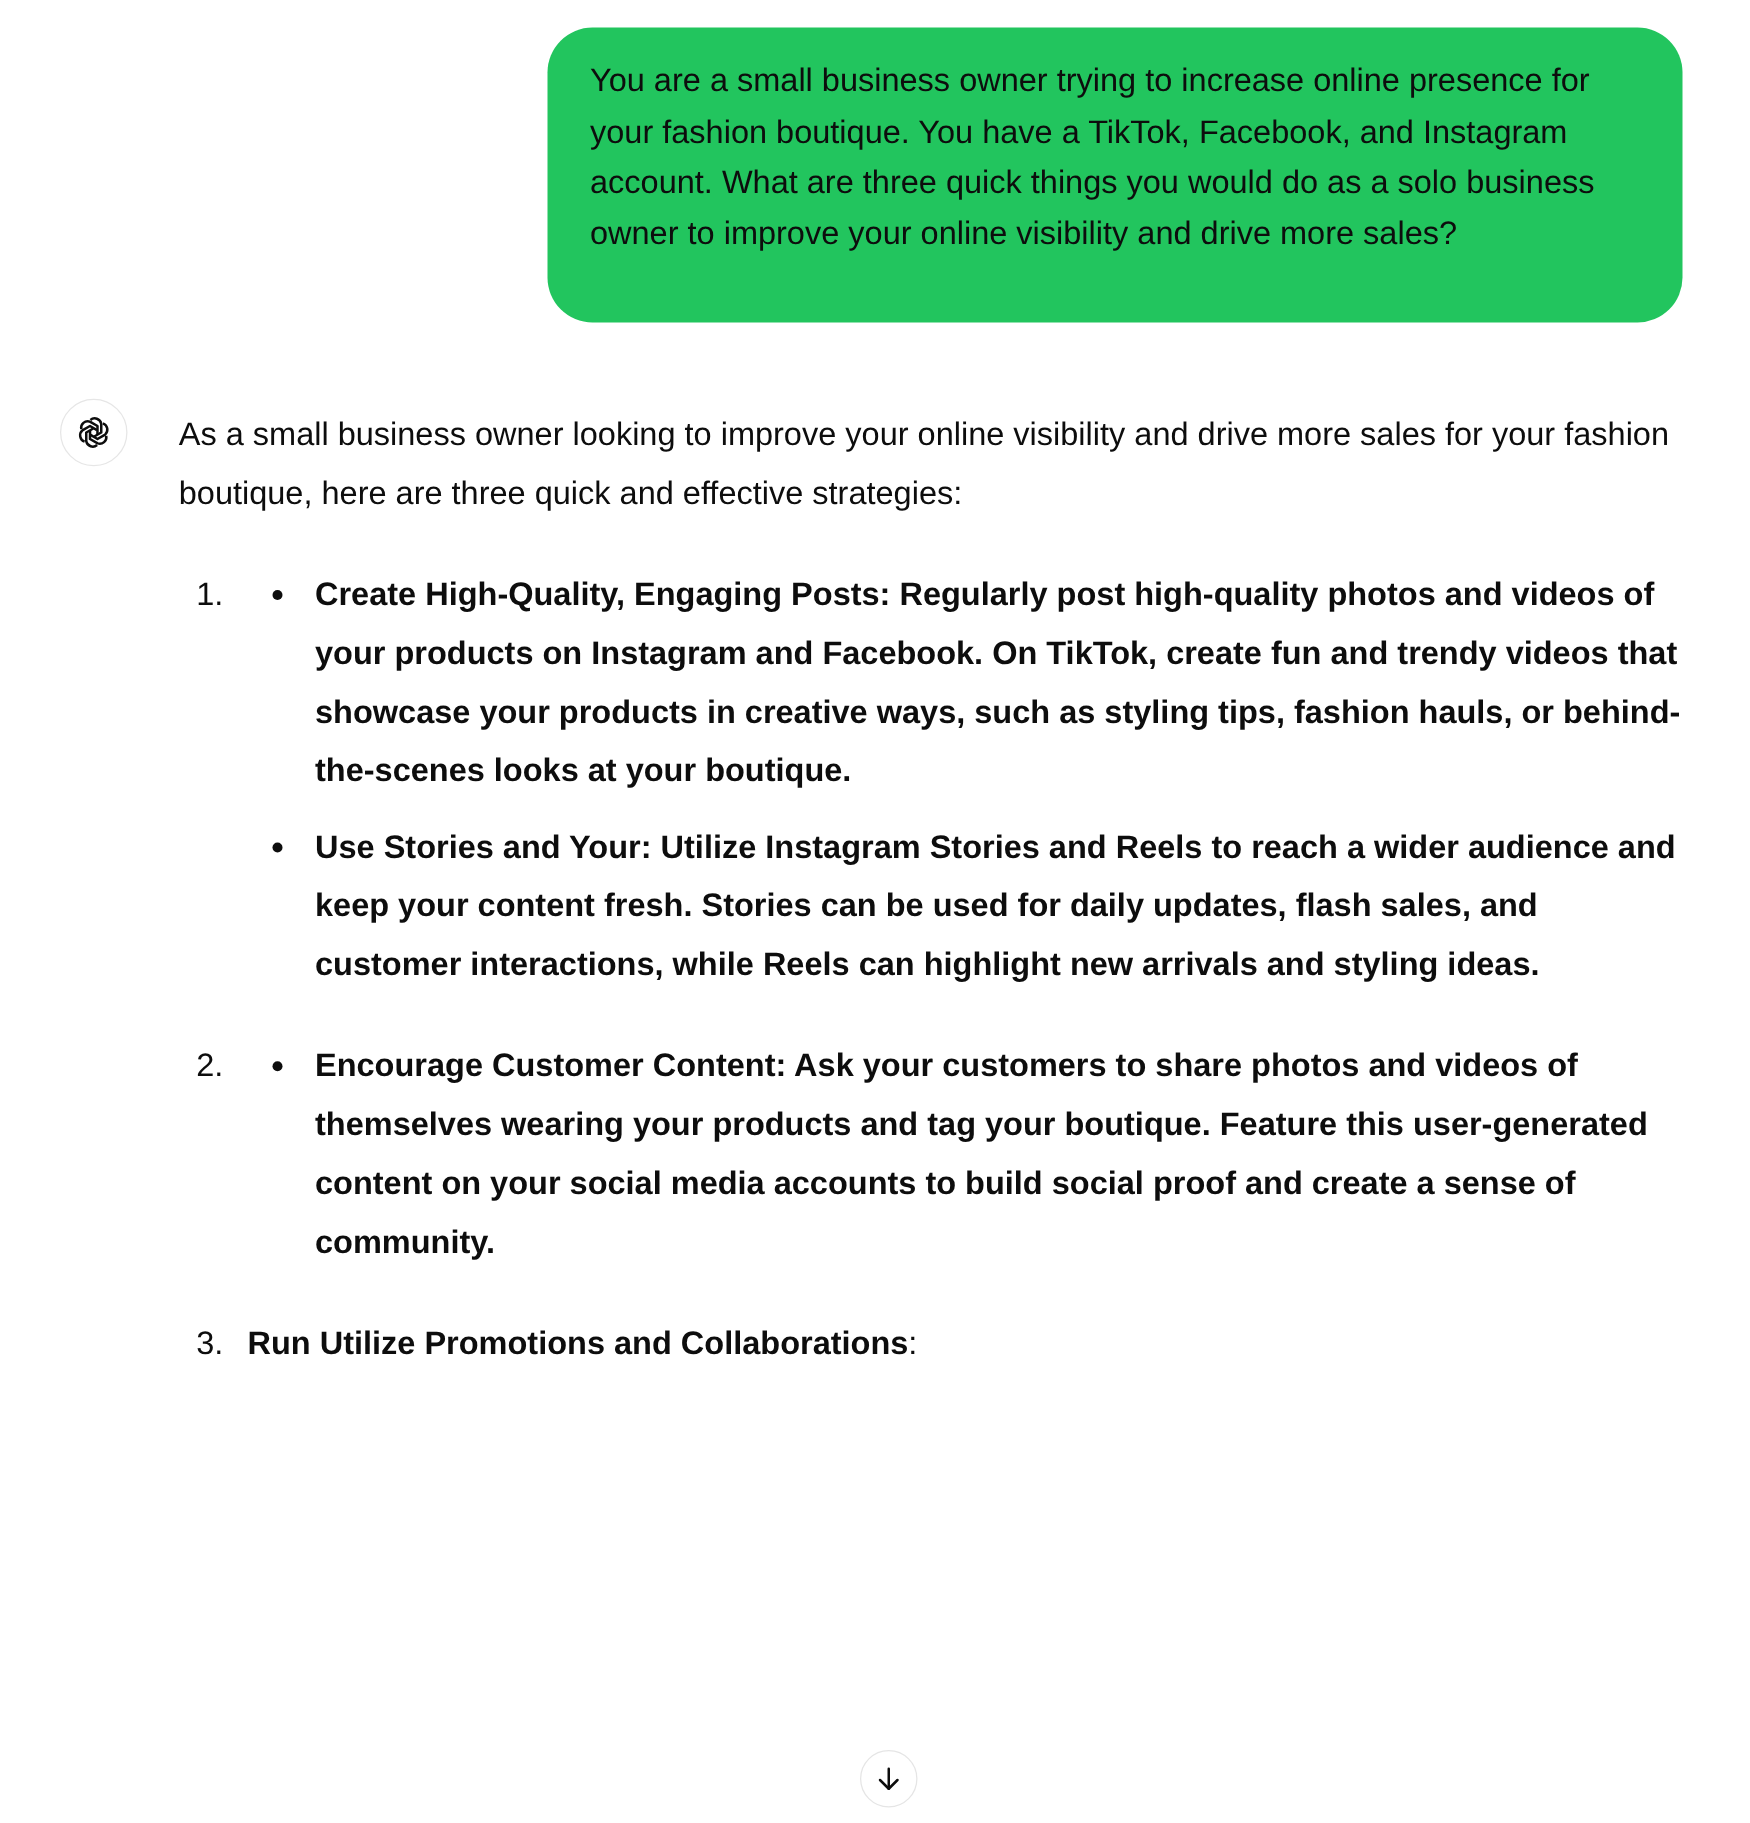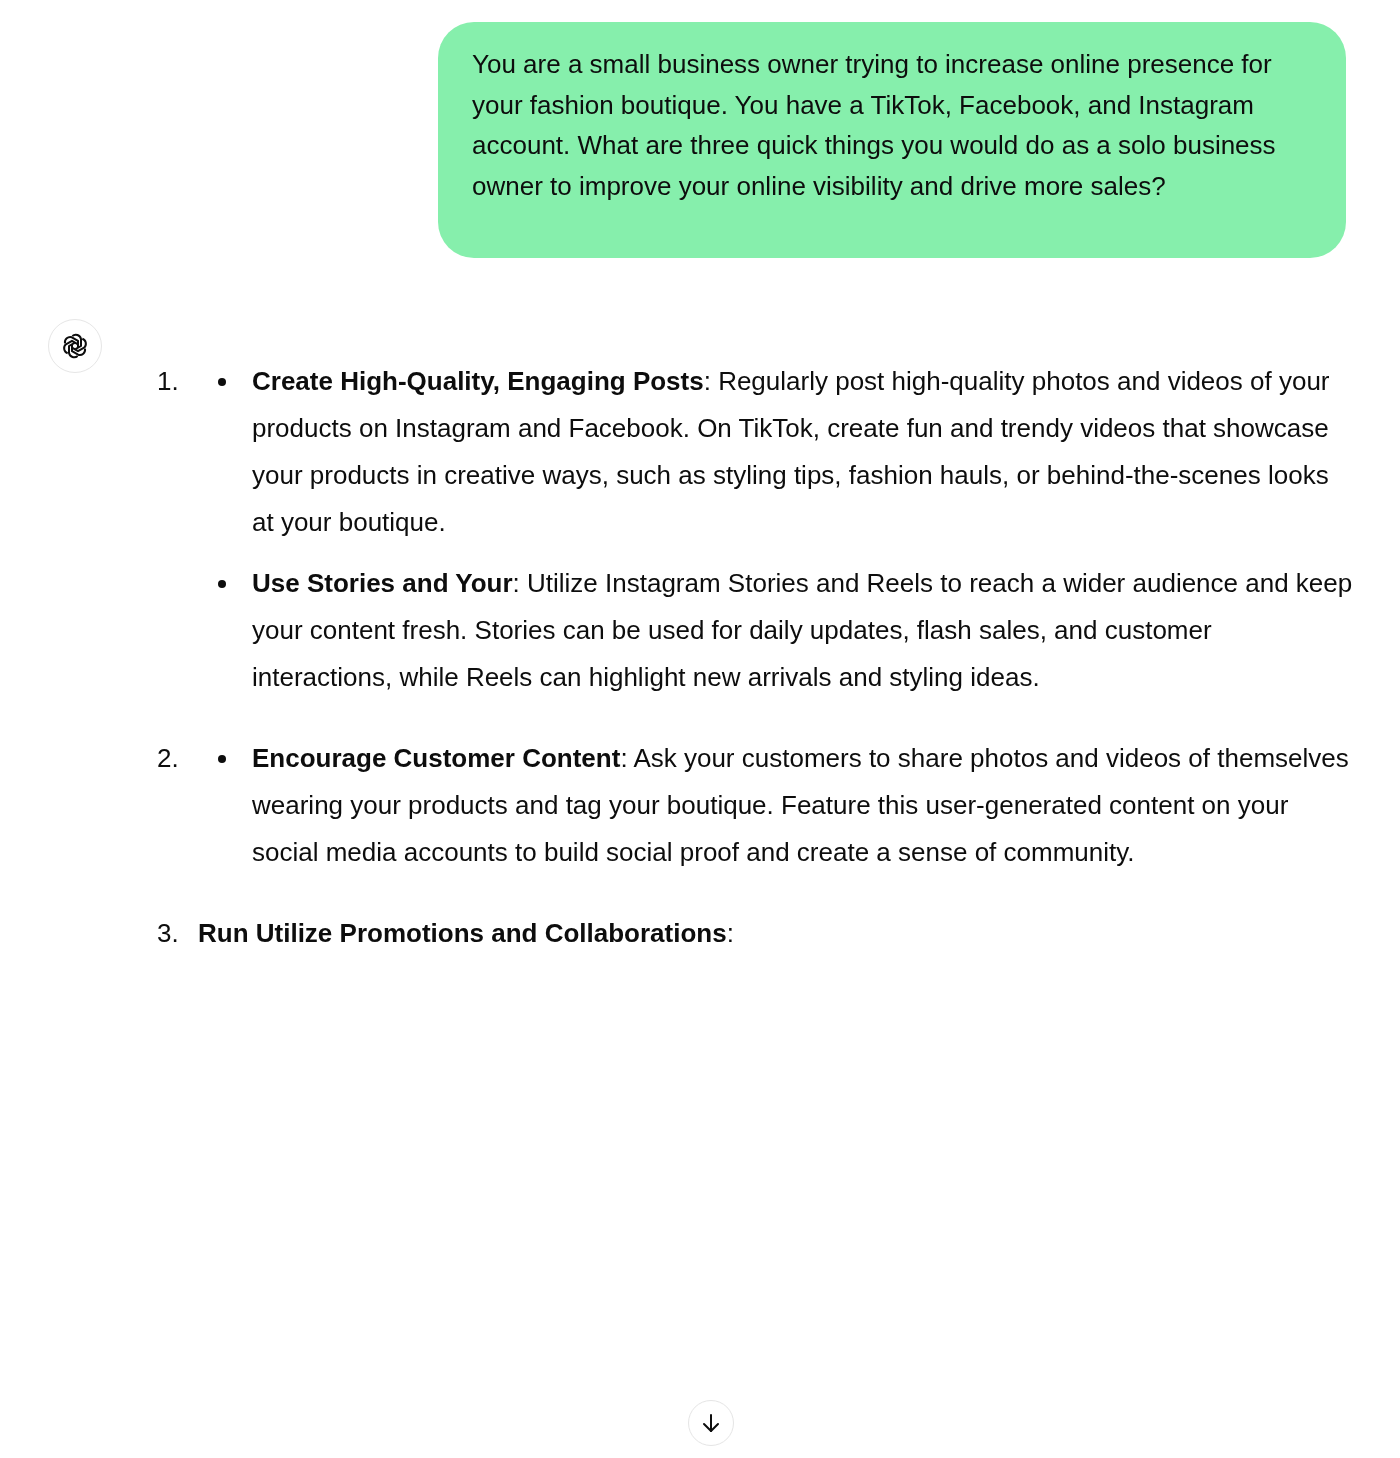--- a/index.html
+++ b/index.html
@@ -3,40 +3,40 @@
 <meta charset="utf-8">
 <style>
   html, body { margin: 0; padding: 0; background: #ffffff; }
   body {
     width: 1400px; height: 1458px; overflow: hidden; position: relative;
     font-family: "Liberation Sans", "DejaVu Sans", sans-serif;
     color: #0d0d0d;
   }
   .user-bubble {
     position: absolute; left: 438px; top: 22px; width: 908px; height: 236px;
-    box-sizing: border-box; background: #86efac; border-radius: 36px;
+    box-sizing: border-box; background: #22c55e; border-radius: 36px;
     padding: 22px 34px 0 34px;
     font-size: 26px; line-height: 40.5px;
   }
   .avatar {
     position: absolute; left: 48px; top: 319px; width: 54px; height: 54px;
     box-sizing: border-box; border: 1px solid #e6e6e6; border-radius: 50%;
     display: flex; align-items: center; justify-content: center; background: #fff;
   }
   .assistant {
     position: absolute; left: 143px; top: 324px; width: 1210px;
     font-size: 26px; line-height: 47px;
   }
   .assistant p { margin: 0; }
   .intro { margin-bottom: 34px !important; }
   ol.main { list-style: none; margin: 0; padding: 0; }
   ol.main > li { position: relative; padding-left: 55px; }
   .num { position: absolute; left: 14px; top: 0; }
   .heading b, .sub b { font-weight: bold; }
-  ul.sub-list { list-style: none; margin: 34px 0 34px 0; padding: 0; }
+  ul.sub-list { list-style: none; margin: 34px 0 34px 0; padding: 0; font-weight: bold; }
   ul.sub-list > li { position: relative; padding-left: 54px; margin-bottom: 14px; }
   ul.sub-list > li:last-child { margin-bottom: 0; }
   .bullet {
     position: absolute; left: 20px; top: 20px; width: 8px; height: 8px;
     background: #0d0d0d; border-radius: 50%;
   }
   .scroll-btn {
     position: absolute; left: 688px; top: 1400px; width: 46px; height: 46px;
     box-sizing: border-box; border: 1px solid #e5e5e5; border-radius: 50%;
     background: rgba(255,255,255,0.85);
@@ -57,20 +57,21 @@
       <path d="M-2 -7.5 a4 4 0 0 1 6.5 2.2 l0 5.3 l-4.2 2.4" transform="rotate(60)"></path>
       <path d="M-2 -7.5 a4 4 0 0 1 6.5 2.2 l0 5.3 l-4.2 2.4" transform="rotate(120)"></path>
       <path d="M-2 -7.5 a4 4 0 0 1 6.5 2.2 l0 5.3 l-4.2 2.4" transform="rotate(180)"></path>
       <path d="M-2 -7.5 a4 4 0 0 1 6.5 2.2 l0 5.3 l-4.2 2.4" transform="rotate(240)"></path>
       <path d="M-2 -7.5 a4 4 0 0 1 6.5 2.2 l0 5.3 l-4.2 2.4" transform="rotate(300)"></path>
     </g>
   </svg>
 </div>
 
 <div class="assistant">
+  <p class="intro">As a small business owner looking to improve your online visibility and drive more sales for your fashion boutique, here are three quick and effective strategies:</p>
   <ol class="main">
     <li>
       <span class="num">1.</span>
       <ul class="sub-list">
         <li><span class="bullet"></span><b>Create High-Quality, Engaging Posts</b><span>: Regularly post high-quality photos and videos of your products on Instagram and Facebook. On TikTok, create fun and trendy videos that showcase your products in creative ways, such as styling tips, fashion hauls, or behind-the-scenes looks at your boutique.</span></li>
         <li><span class="bullet"></span><b>Use Stories and Your</b><span>: Utilize Instagram Stories and Reels to reach a wider audience and keep your content fresh. Stories can be used for daily updates, flash sales, and customer interactions, while Reels can highlight new arrivals and styling ideas.</span></li>
       </ul>
     </li>
     <li>
       <span class="num">2.</span>

